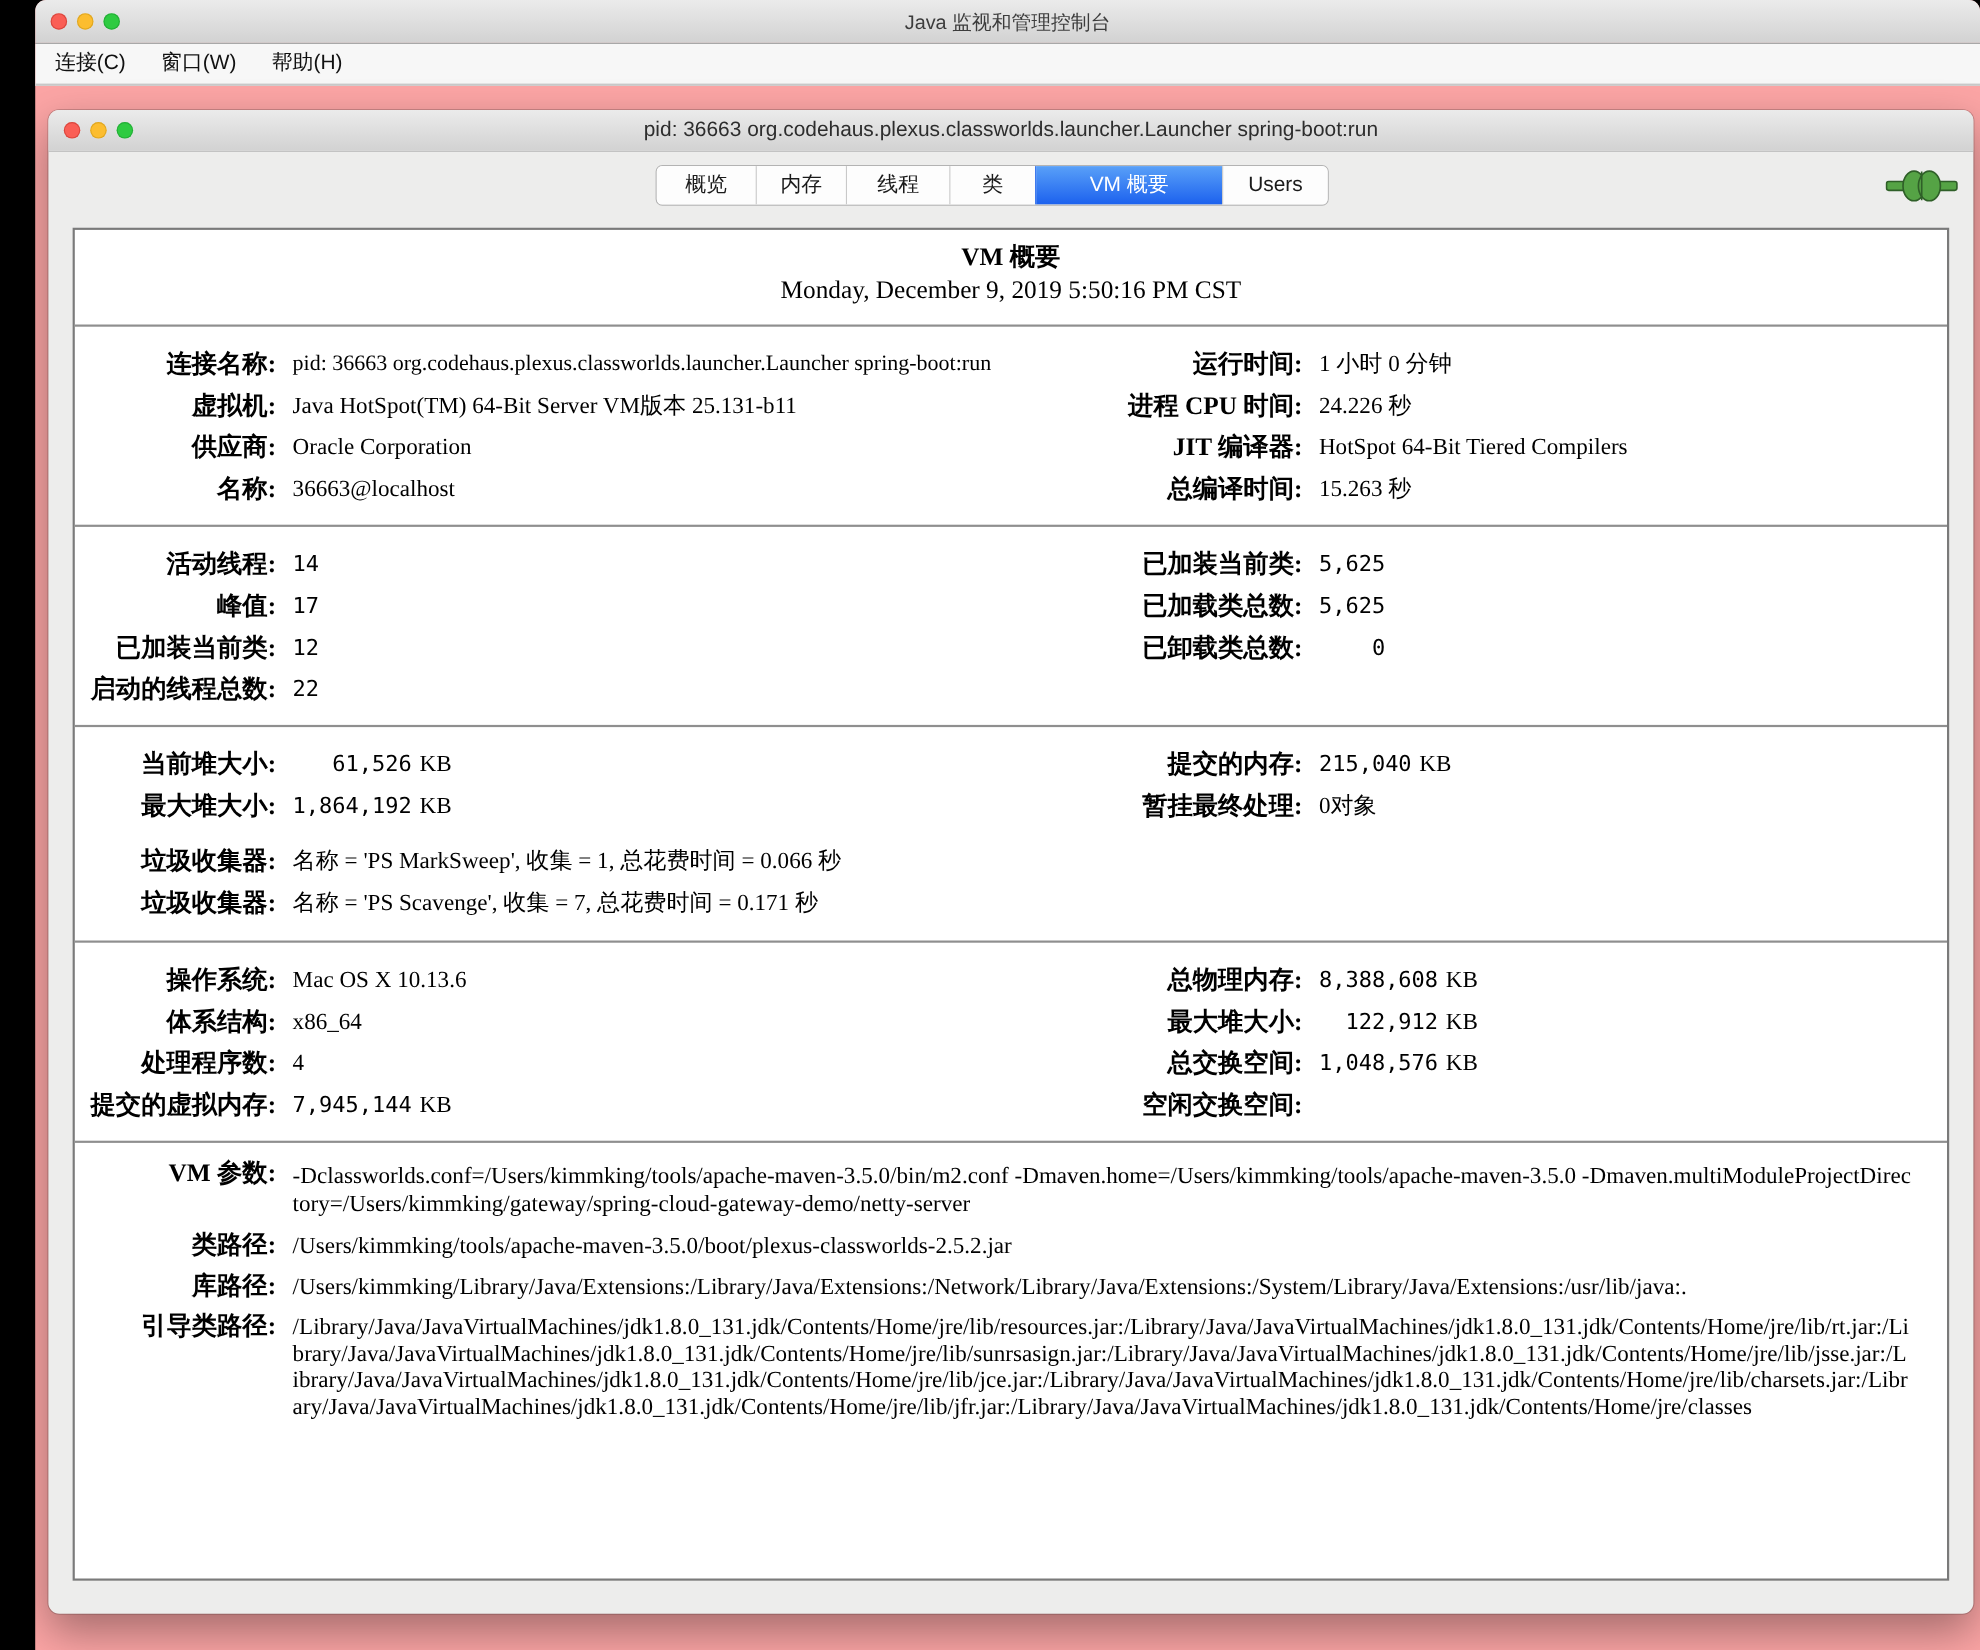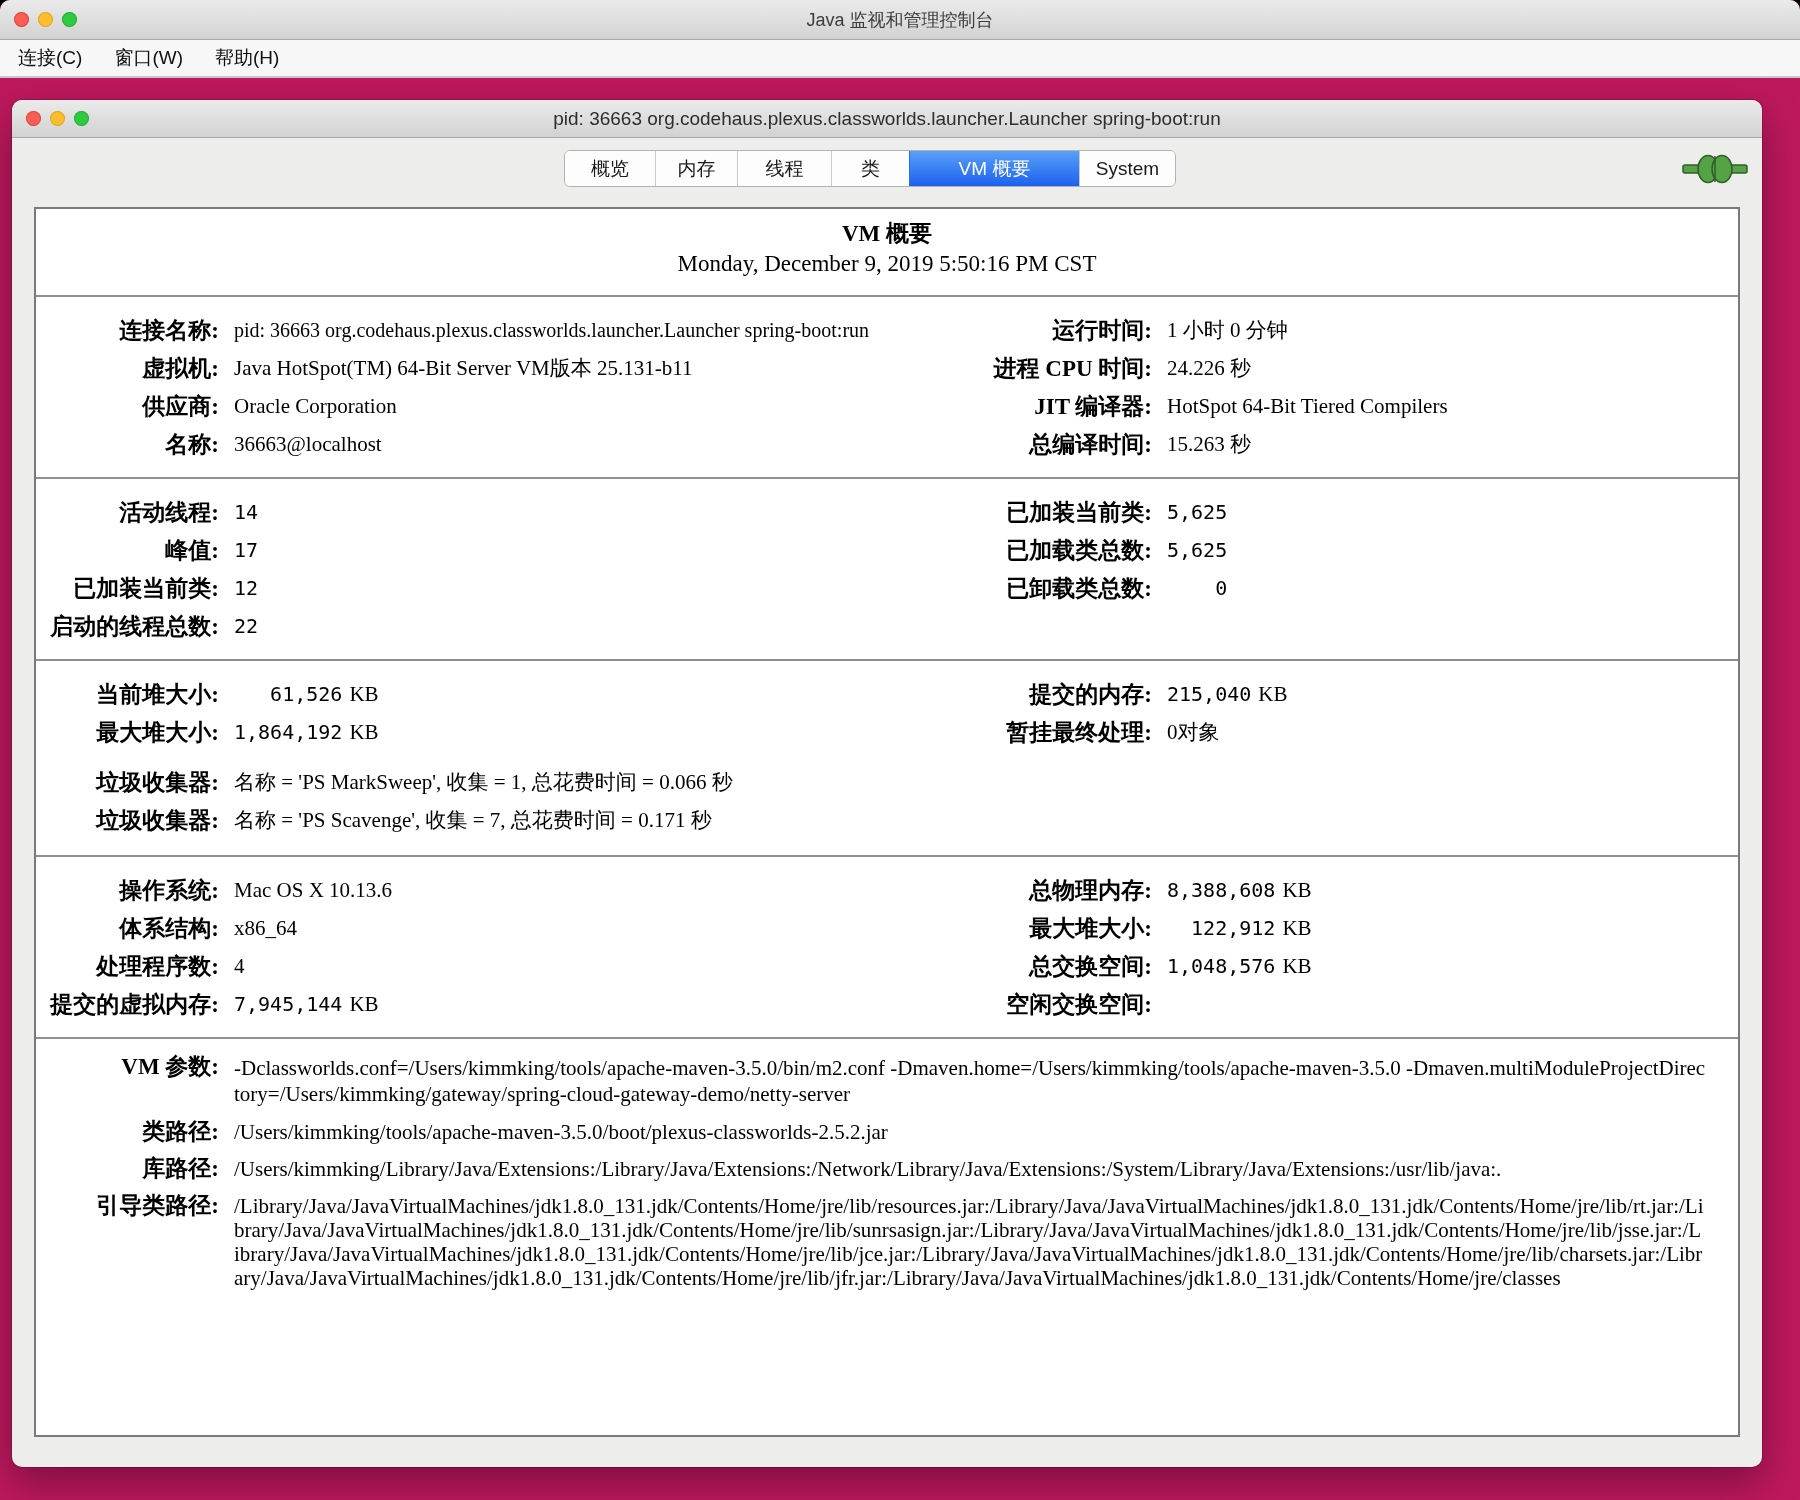--- a/index.html
+++ b/index.html
@@ -1,18 +1,18 @@
 <!DOCTYPE html>
 <html><head>
 <meta charset="utf-8">
 <style>
   html,body{margin:0;padding:0;background:#000;width:1800px;height:1500px;overflow:hidden;}
   *{box-sizing:border-box;}
   .screen{position:relative;width:1800px;height:1500px;font-family:"Liberation Sans",sans-serif;}
-  .outer-window{position:absolute;inset:0;background:#be185d;border-radius:10px 10px 0 0;overflow:hidden;}
+  .outer-window{position:absolute;inset:0;background:#fca5a5;border-radius:10px 10px 0 0;overflow:hidden;margin-left:32px;}
   .titlebar{position:relative;background:linear-gradient(#ebebeb,#d2d2d2);border-bottom:1px solid #a8a8a8;}
   .titlebar.outer{height:40px;}
   .titlebar .title{position:absolute;left:0;right:0;top:0;bottom:0;display:flex;align-items:center;justify-content:center;
     font-size:18px;color:#3c3c3c;font-weight:500;white-space:nowrap;}
   .lights{position:absolute;left:14px;top:0;height:100%;display:flex;align-items:center;gap:9px;z-index:2;}
   .light{width:15px;height:15px;border-radius:50%;display:inline-block;}
   .light.red{background:#fa5e55;box-shadow:inset 0 0 0 1px rgba(180,40,30,.45);}
   .light.yellow{background:#fcbd2f;box-shadow:inset 0 0 0 1px rgba(190,140,10,.45);}
   .light.green{background:#2ecb41;box-shadow:inset 0 0 0 1px rgba(20,140,40,.45);}
   .menubar{height:38px;background:#f7f7f7;border-bottom:2px solid #c9c9c9;display:flex;align-items:center;padding-left:2px;}
@@ -82,21 +82,21 @@
         </div>
         <div class="title">pid: 36663 org.codehaus.plexus.classworlds.launcher.Launcher spring-boot:run</div>
       </div>
 
       <div class="tabbar">
         <div class="tab">概览</div>
         <div class="tab">内存</div>
         <div class="tab">线程</div>
         <div class="tab">类</div>
         <div class="tab selected">VM 概要</div>
-        <div class="tab">System</div>
+        <div class="tab">Users</div>
       </div>
 
       <svg class="conn-icon" viewBox="0 0 66 34">
         <rect x="1" y="13" width="17" height="8" rx="2" fill="#55a345" stroke="#2f5f28" stroke-width="1.5"></rect>
         <rect x="48" y="13" width="17" height="8" rx="2" fill="#55a345" stroke="#2f5f28" stroke-width="1.5"></rect>
         <ellipse cx="26" cy="17" rx="10" ry="13.5" fill="#55a345" stroke="#2f5f28" stroke-width="1.5"></ellipse>
         <ellipse cx="40" cy="17" rx="10" ry="13.5" fill="#55a345" stroke="#2f5f28" stroke-width="1.5"></ellipse>
         <line x1="33" y1="4" x2="33" y2="30" stroke="#2f5f28" stroke-width="1.5"></line>
       </svg>
 

